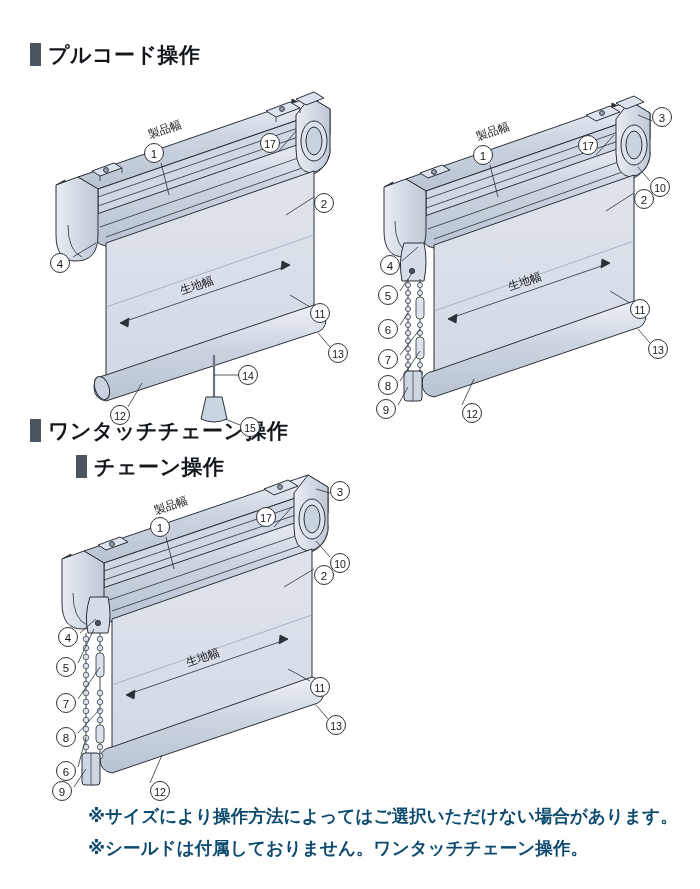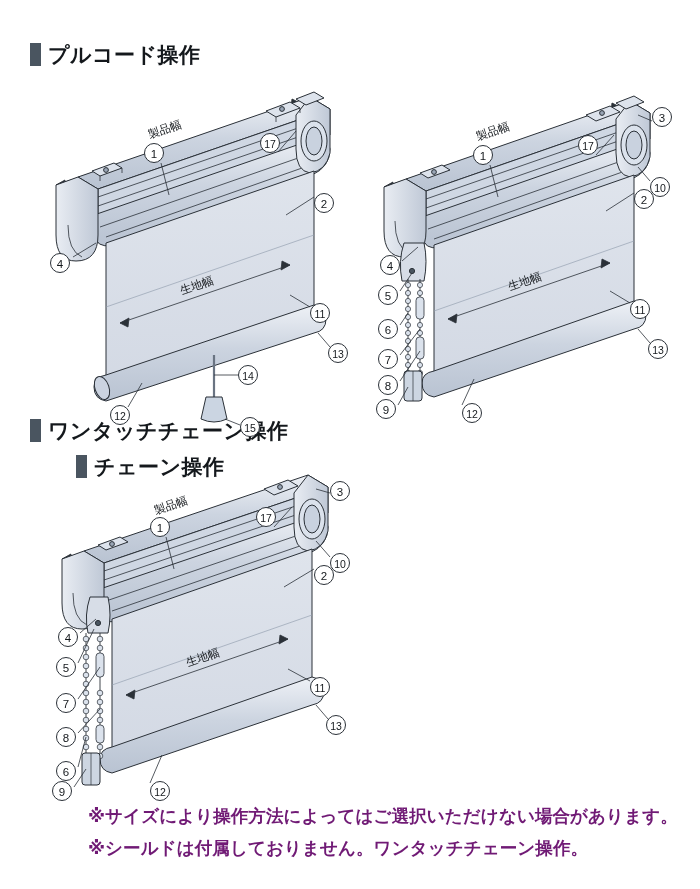--- a/index.html
+++ b/index.html
@@ -39,21 +39,21 @@
 
   .dsvg { display: block; overflow: visible; }
 
   
   .notes {
     position: absolute;
     left: 88px; top: 800px;
     width: 600px;
   }
   .note {
-    color: #701a75;
+    color: #0c4a6e;
     font-size: 17.5px;
     font-weight: bold;
     line-height: 1.85;
     white-space: nowrap;
     letter-spacing: 0.1px;
   }
 </style>
 </head>
 <body>
 

